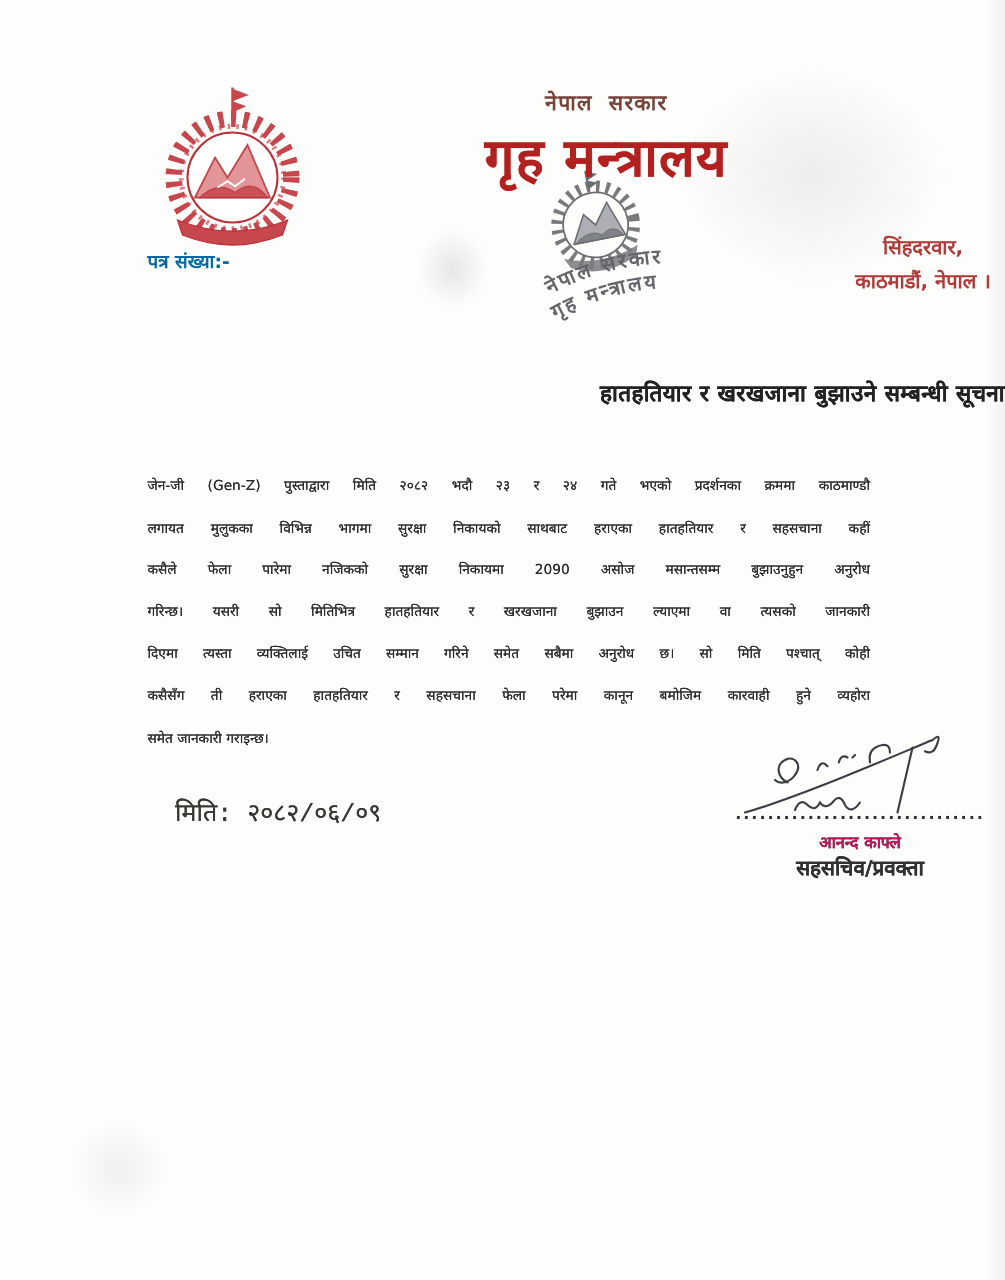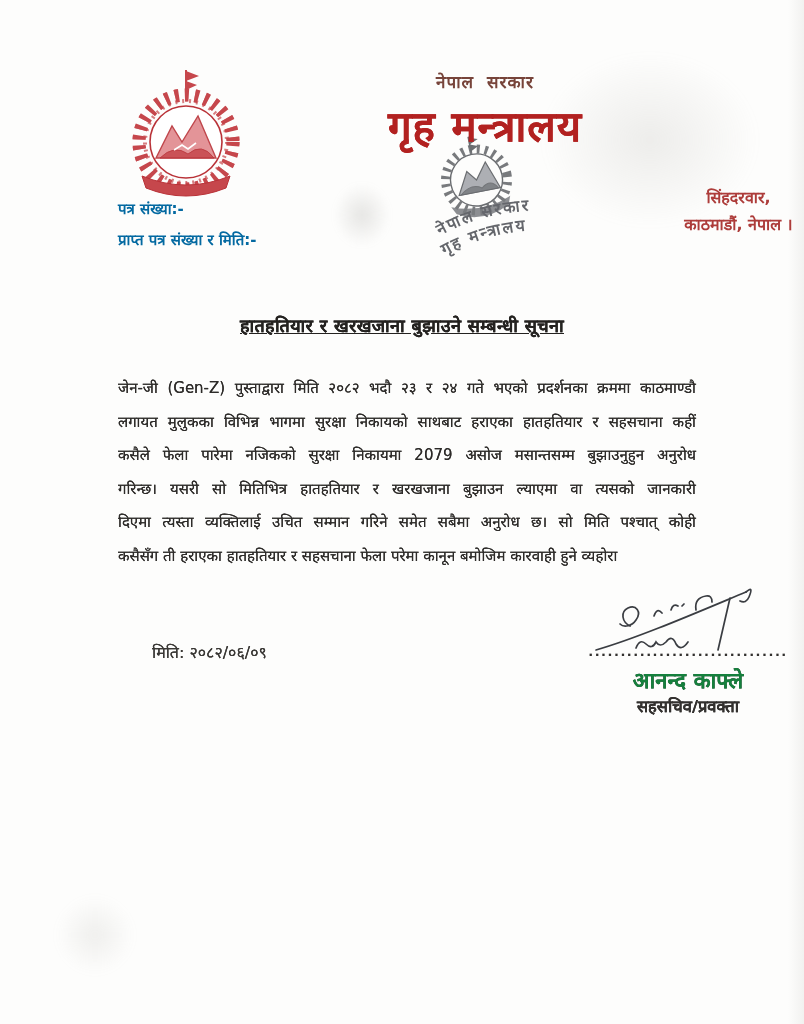--- a/index.html
+++ b/index.html
@@ -37,41 +37,40 @@
 
   .address{
     position:absolute;left:656px;top:184px;width:165px;text-align:center;
     font-size:16px;font-weight:bold;color:#ad3c3a;line-height:27px;
   }
   .ref-fields{position:absolute;left:118px;top:194px;color:#0369a1;
     font-size:15px;font-weight:bold;line-height:31px;}
   .ref-fields div{white-space:nowrap;}
 
   .subject{
-    position:absolute;left:0;top:313px;width:100%;text-align:center;
+    position:absolute;left:0;top:302px;width:100%;text-align:right;
     font-size:18px;font-weight:bold;color:#242220;letter-spacing:.3px;
     text-shadow:0 0 .4px #242220;
-    text-decoration:underline;
   }
 
   
   .body-block{position:absolute;left:118px;top:372px;width:578px;
-    font-size:15px;line-height:33.6px;color:#2d2b29;text-shadow:0 0 .3px #3a3836;}
+    font-size:11px;line-height:33.6px;color:#2d2b29;text-shadow:0 0 .3px #3a3836;}
   .body-line{text-align:justify;text-align-last:justify;white-space:normal;}
   .body-line:last-child{text-align-last:left;}
 
   
-  .date-block{position:absolute;left:152px;top:636px;font-size:16px;
-    color:#3a3835;line-height:33px;text-shadow:0 0 .3px #3a3835;}
+  .date-block{position:absolute;left:140px;top:636px;font-size:20px;
+    color:#3a3835;line-height:33px;text-shadow:0 0 .3px #3a3835;font-family:Liberation Mono, monospace;}
   .sig-block{position:absolute;left:588px;top:582px;width:200px;text-align:center;}
   .sig-scribble{position:absolute;left:-10px;top:-6px;width:210px;height:92px;}
   .sig-dots{position:relative;margin-top:64px;font-size:13px;font-weight:bold;
     letter-spacing:1.5px;color:#33312f;line-height:12px;overflow:hidden;white-space:nowrap;}
-  .sig-name{position:relative;margin-top:6px;font-size:22px;font-weight:600;
-    color:#15803d;text-shadow:0 0 .3px #33312f;}
+  .sig-name{position:relative;margin-top:6px;font-size:13px;font-weight:600;
+    color:#be185d;text-shadow:0 0 .3px #33312f;}
   .sig-title{position:relative;margin-top:0;font-size:16.5px;font-weight:600;
     color:#33312f;text-shadow:0 0 .3px #33312f;}
 </style>
 </head>
 <body>
 
 <div class="paper">
 
   <div class="noise noise-topright"></div>
   <div class="noise noise-stampleft"></div>
@@ -126,32 +125,32 @@
   <div class="gov-line">नेपाल सरकार</div>
   <div class="ministry-title">गृह मन्त्रालय</div>
 
   <div class="address">
     <div>सिंहदरवार,</div>
     <div>काठमाडौं, नेपाल ।</div>
   </div>
 
   <div class="ref-fields">
     <div>पत्र संख्या:-</div>
-    <div>प्राप्त पत्र संख्या र मिति:-</div>
   </div>
 
   <div class="subject">हातहतियार र खरखजाना बुझाउने सम्बन्धी सूचना</div>
 
   <div class="body-block">
     <div class="body-line">जेन-जी (Gen-Z) पुस्ताद्वारा मिति २०८२ भदौ २३ र २४ गते भएको प्रदर्शनका क्रममा काठमाण्डौ</div>
     <div class="body-line">लगायत मुलुकका विभिन्न भागमा सुरक्षा निकायको साथबाट हराएका हातहतियार र सहसचाना कहीं</div>
-    <div class="body-line">कसैले फेला पारेमा नजिकको सुरक्षा निकायमा 2079 असोज मसान्तसम्म बुझाउनुहुन अनुरोध</div>
+    <div class="body-line">कसैले फेला पारेमा नजिकको सुरक्षा निकायमा 2090 असोज मसान्तसम्म बुझाउनुहुन अनुरोध</div>
     <div class="body-line">गरिन्छ। यसरी सो मितिभित्र हातहतियार र खरखजाना बुझाउन ल्याएमा वा त्यसको जानकारी</div>
     <div class="body-line">दिएमा त्यस्ता व्यक्तिलाई उचित सम्मान गरिने समेत सबैमा अनुरोध छ। सो मिति पश्चात् कोही</div>
     <div class="body-line">कसैसँग ती हराएका हातहतियार र सहसचाना फेला परेमा कानून बमोजिम कारवाही हुने व्यहोरा</div>
+    <div class="body-line">समेत जानकारी गराइन्छ।</div>
   </div>
 
   <div class="date-block">
     <div>मिति: २०८२/०६/०९</div>
   </div>
 
   <div class="sig-block">
     <svg class="sig-scribble" viewBox="0 0 210 92">
       <g fill="none" stroke="#3a3d42" stroke-width="1.7" stroke-linecap="round">
         <path d="M52,50 c-8,-4 -10,-14 -2,-18 c8,-4 14,4 8,12 c-4,6 -12,8 -16,4"></path>

